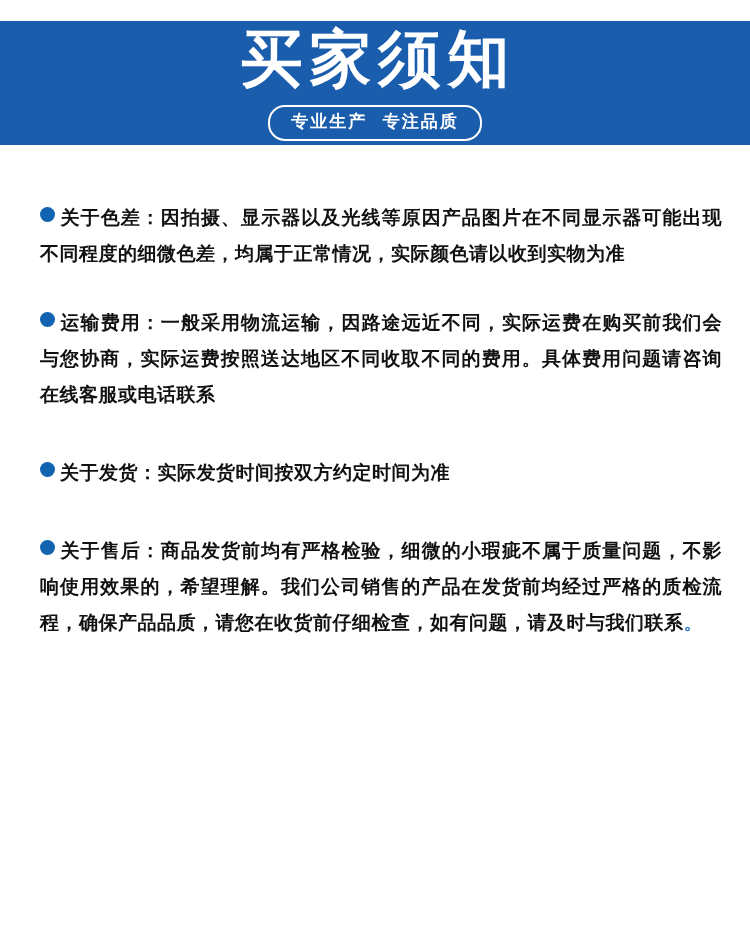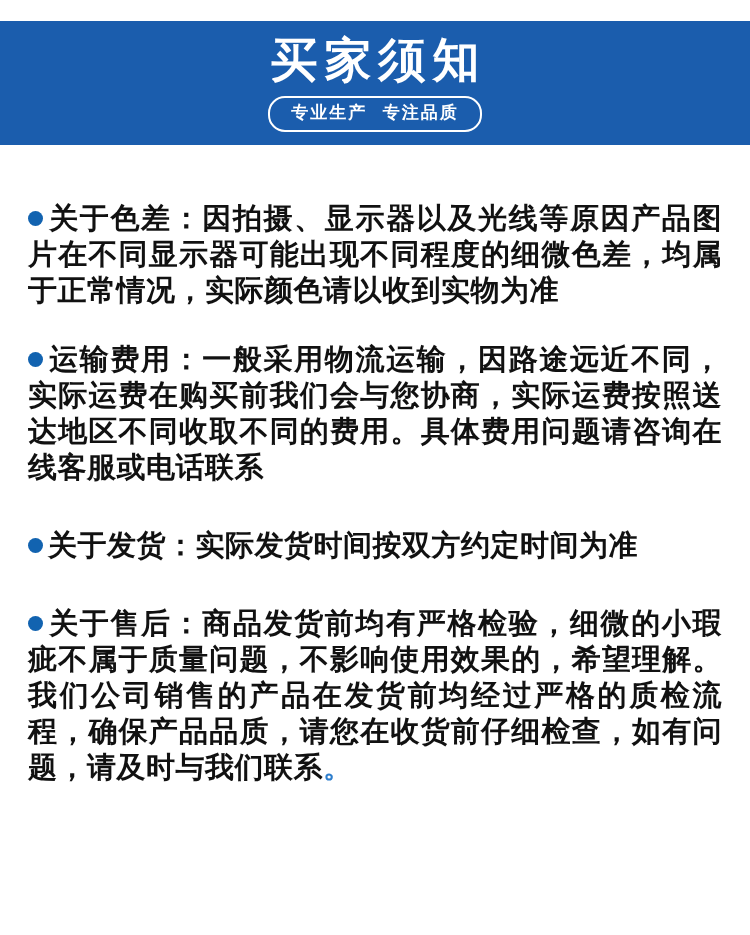--- a/index.html
+++ b/index.html
@@ -25,21 +25,21 @@
     height: 124px;
     background: #1b5dad;
     display: flex;
     flex-direction: column;
     align-items: center;
     justify-content: center;
   }
   .banner-title {
     margin: 0;
     color: #ffffff;
-    font-size: 47px;
+    font-size: 62px;
     font-weight: 700;
     letter-spacing: 7px;
     line-height: 1.1;
     text-indent: 7px; 
     white-space: nowrap;
   }
   .tagline-pill {
     margin-top: 11px;
     border: 2px solid #ffffff;
     border-radius: 17px;
@@ -53,22 +53,22 @@
     font-weight: 700;
     letter-spacing: 2px;
     word-spacing: 9px;
     white-space: nowrap;
   }
   
   .content {
     padding: 55px 28px 0 28px;
   }
   .notice {
-    margin: 0 0 33px 0;
-    font-size: 29px;
+    margin: 0 0 33px 12px;
+    font-size: 19px;
     line-height: 36px;
     font-weight: 700;
     color: #111111;
     letter-spacing: 0.5px;
     text-align: justify;
   }
   .notice.gap-md { margin-bottom: 38px; }
   .notice.gap-lg { margin-bottom: 42px; }
   .bullet {
     display: inline-block;

